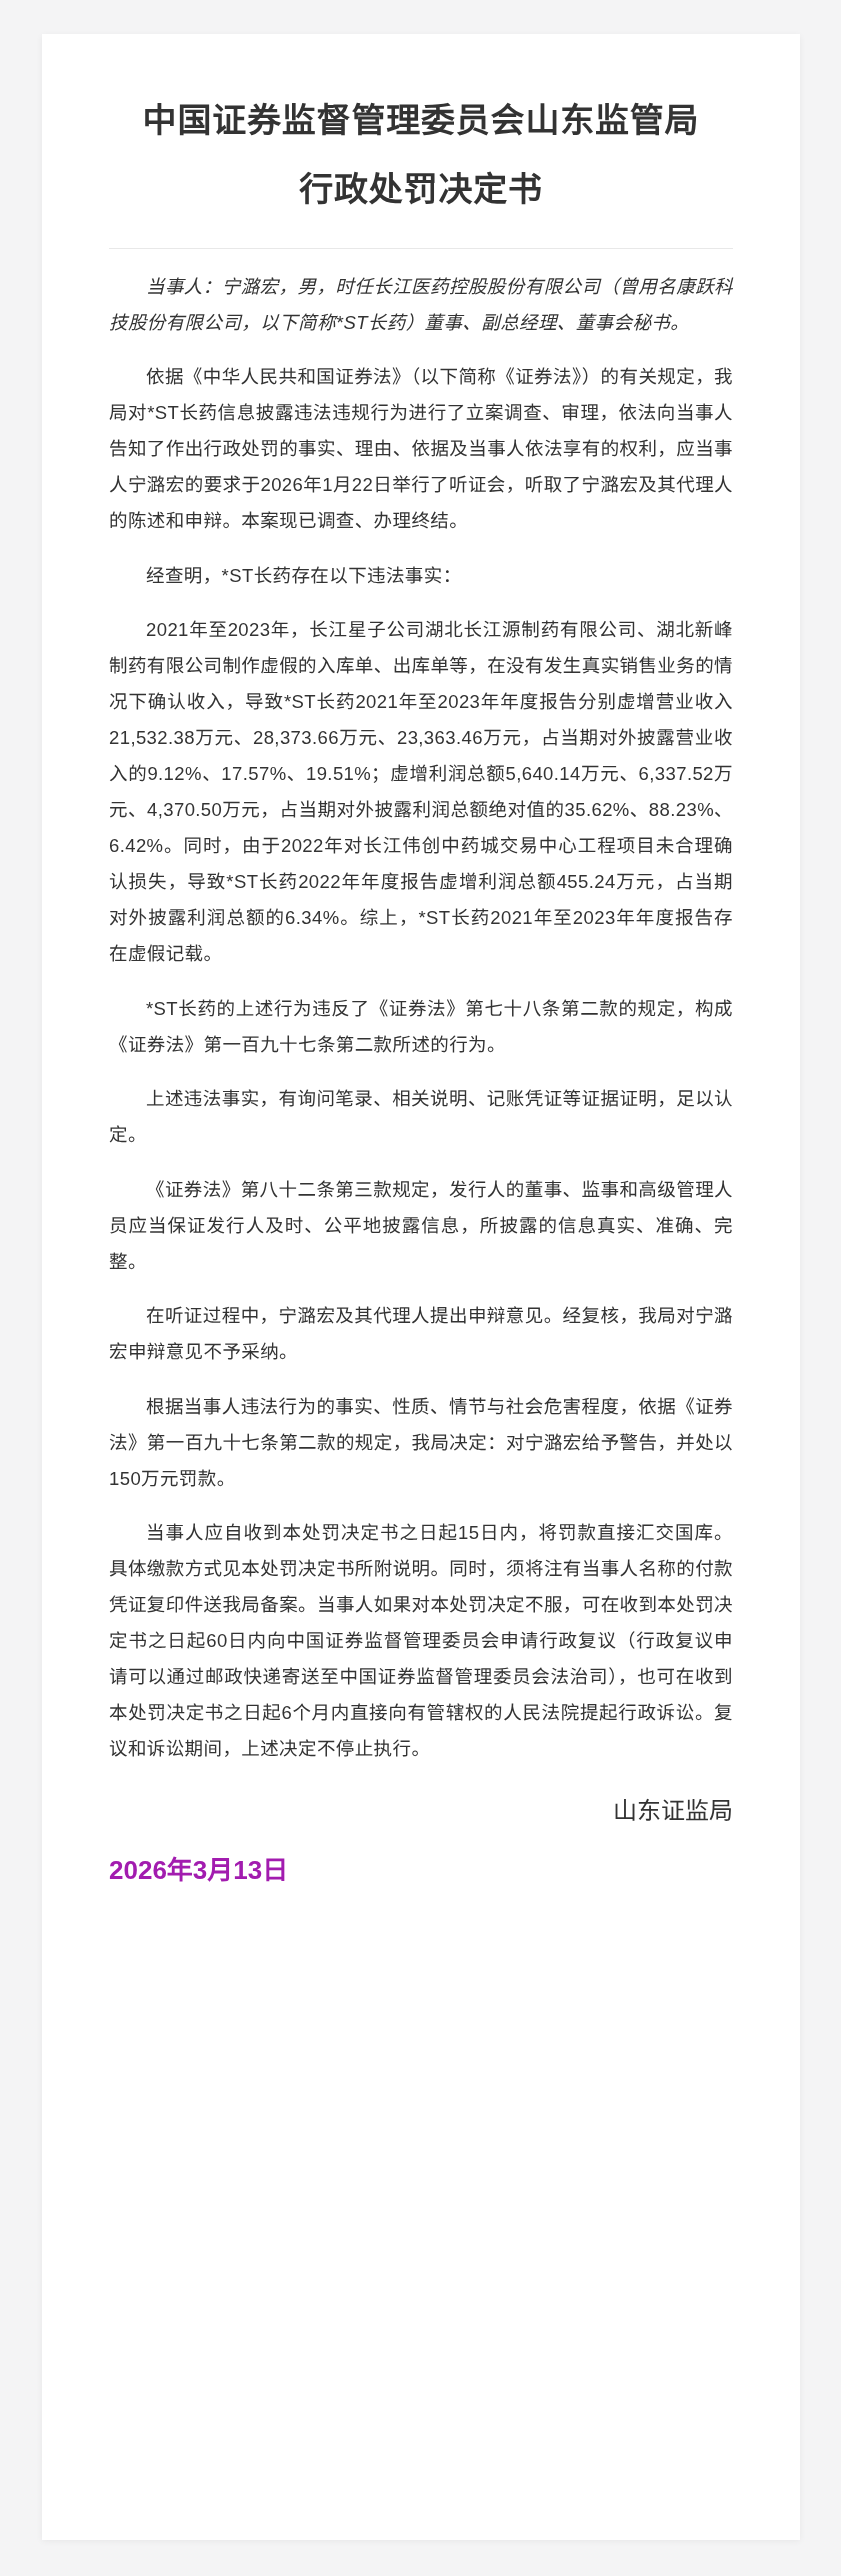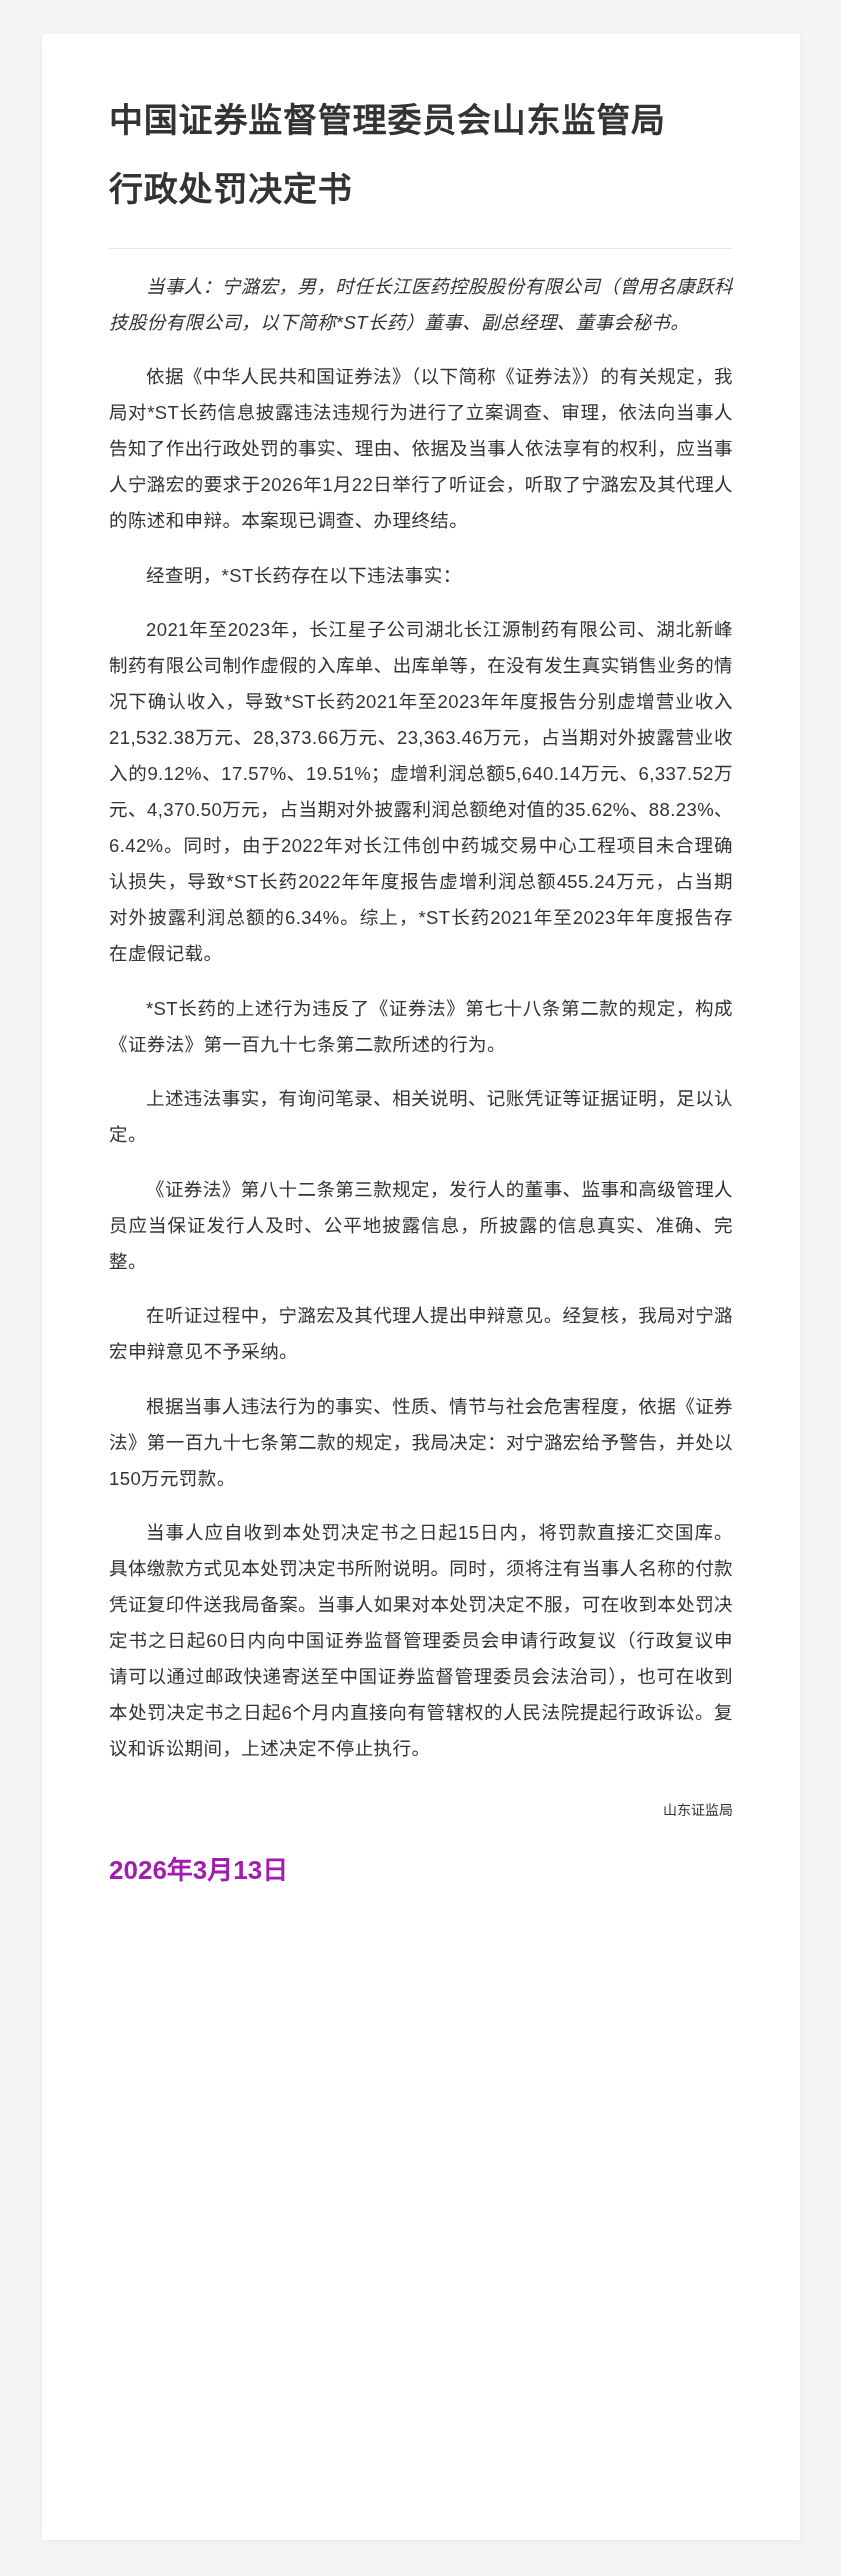--- a/index.html
+++ b/index.html
@@ -20,20 +20,21 @@
     width: 758px;
     height: 2506px;
     box-sizing: border-box;
     background: #ffffff;
     box-shadow: 0 1.7px 6.7px rgba(0,0,0,0.06);
     padding: 44px 67px 0 67px;
     overflow: hidden;
   }
   .doc-title {
     margin: 8.4px 0 0 0;
+    text-align: center;
     font-size: 34px;
     font-weight: 700;
     color: #333333;
     line-height: 69px;
     letter-spacing: 0.8px;
   }
   .title-divider {
     border: none;
     border-top: 0.8px solid #e8e8e8;
     margin: 23.6px 0 0 0;
@@ -49,21 +50,21 @@
     text-indent: 2em;
     margin: 18.5px 0;
     letter-spacing: 0.4px;
   }
   .doc-body p.first {
     margin-top: 20px;
     font-style: italic;
   }
   .doc-signature {
     text-align: right;
-    font-size: 14px;
+    font-size: 24px;
     color: #333333;
     margin: 30px 0 0 0;
     line-height: 27px;
   }
   .doc-date {
     text-align: left;
     font-size: 26px;
     font-weight: 700;
     color: #a21caf;
     margin: 29px 0 0 0;

